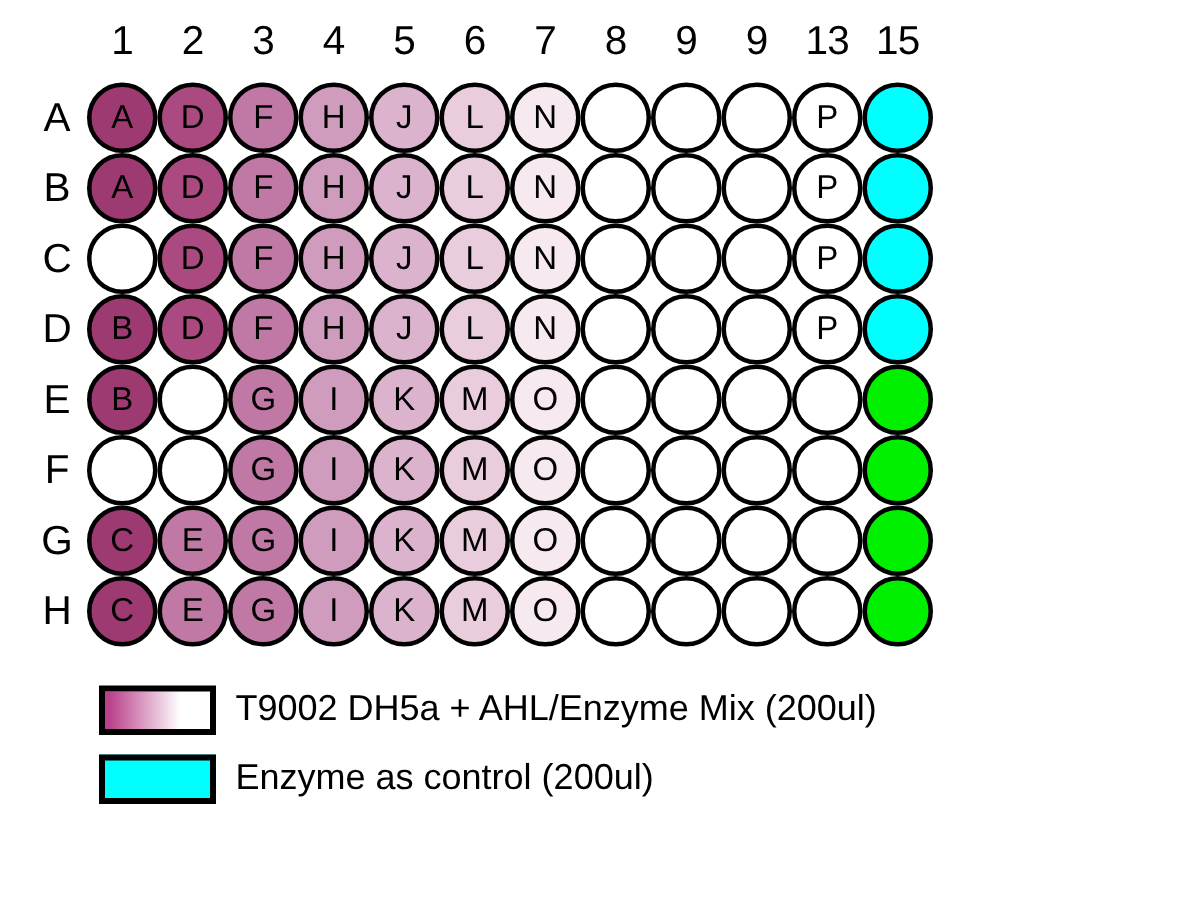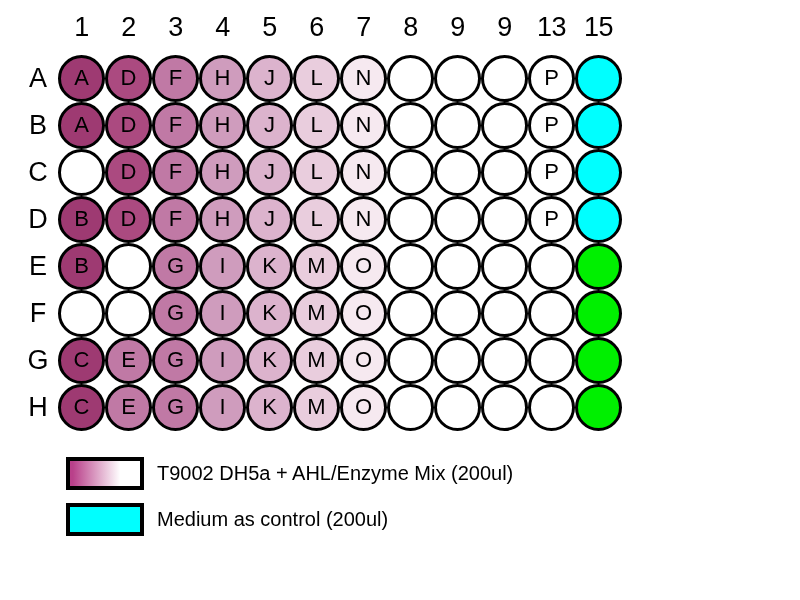--- a/index.html
+++ b/index.html
@@ -115,21 +115,21 @@
   }
   .legend-swatch {
     width: 78px;
     height: 33px;
     box-sizing: border-box;
     border: 4px solid #000000;
     flex: 0 0 auto;
   }
   .legend-text {
     margin-left: 13px;
-    font-size: 20px;
+    font-size: 24px;
     color: #000000;
     white-space: nowrap;
     line-height: 1;
   }
 </style>
 </head>
 <body>
 
 <div id="plate-figure">
 
@@ -658,17 +658,17 @@
       </div>
     </div>
 
   <div id="legend">
       <div class="legend-row">
         <div class="legend-swatch" style="background: linear-gradient(to right, rgb(185, 64, 138) 0%, rgb(185, 64, 138) 4%, rgb(255, 255, 255) 72%, rgb(255, 255, 255) 100%);"></div>
         <div class="legend-text">T9002 DH5a +  AHL/Enzyme Mix (200ul)</div>
       </div>
       <div class="legend-row">
         <div class="legend-swatch" style="background: rgb(0, 255, 255);"></div>
-        <div class="legend-text">Medium as control (200ul)</div>
+        <div class="legend-text">Enzyme as control (200ul)</div>
       </div>
     </div>
 
 </div>
 
 </body></html>

